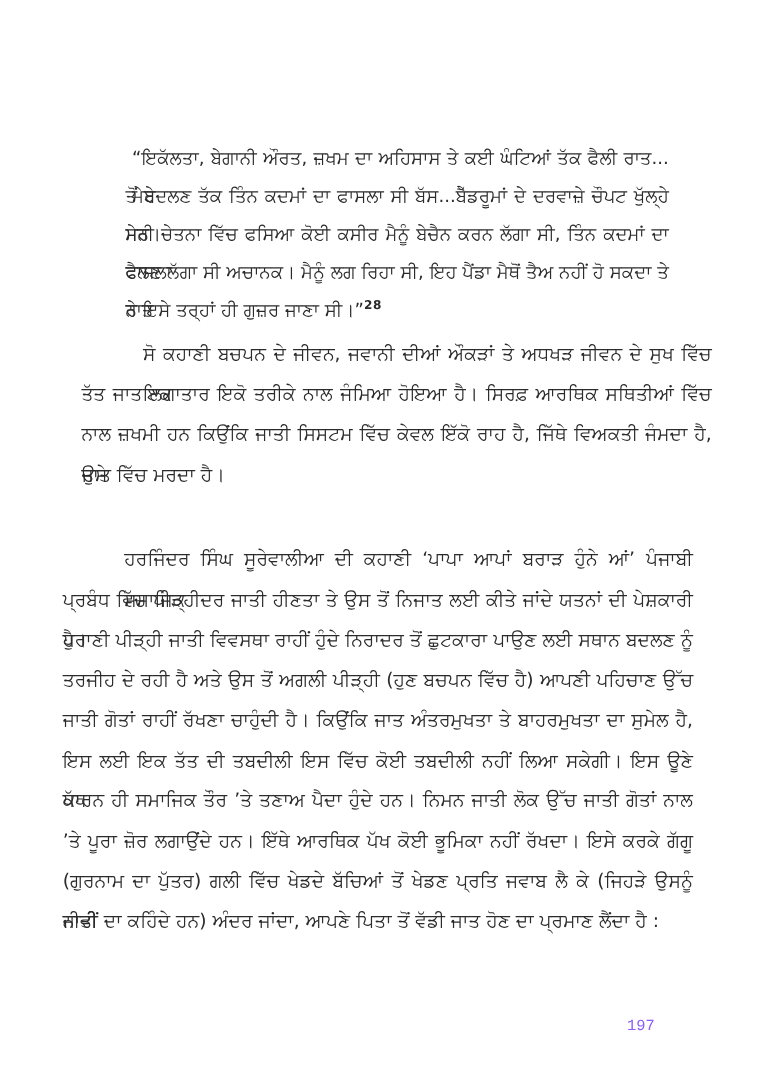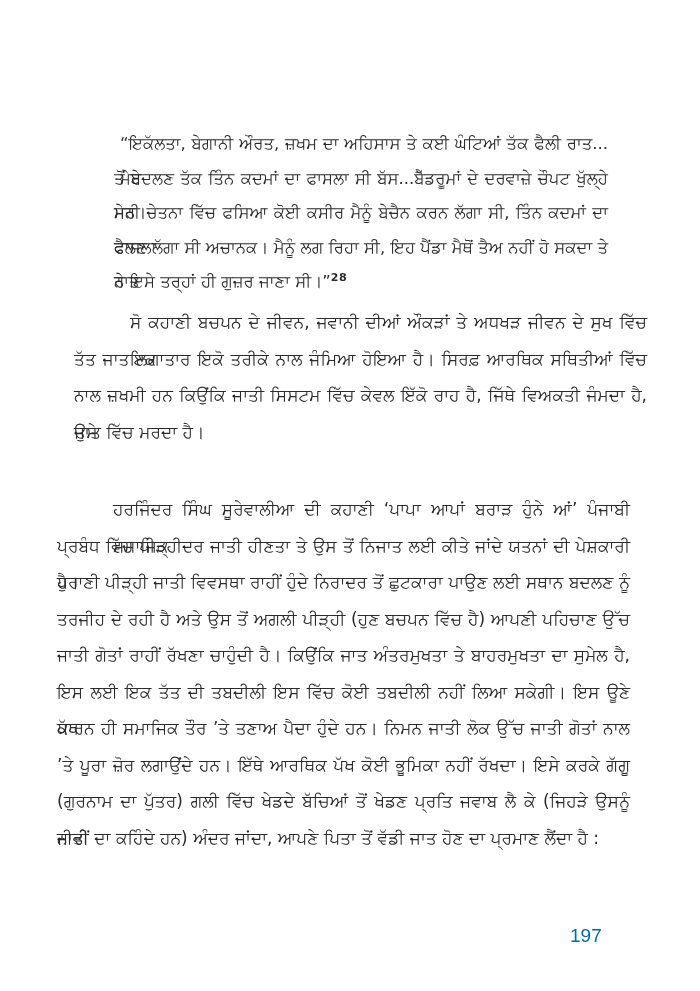--- a/index.html
+++ b/index.html
@@ -62,23 +62,23 @@
     line-height: 0;
     vertical-align: super;
     letter-spacing: 0.5px;
     font-weight: bold;
   }
   .page-number {
     position: absolute;
     left: 570px;
     top: 925px;
     width: 40px;
-    font-family: Liberation Sans, sans-serif;
-    font-size: 19px;
-    color: #0369a1;
+    font-family: Liberation Mono, monospace;
+    font-size: 14px;
+    color: #8b5cf6;
     text-align: left;
   }
 </style>
 </head>
 <body>
 
 <div class="page">
 
   <div class="quote-block">
     <div class="line j first">“ਇਕੱਲਤਾ, ਬੇਗਾਨੀ ਔਰਤ, ਜ਼ਖਮ ਦਾ ਅਹਿਸਾਸ ਤੇ ਕਈ ਘੰਟਿਆਂ ਤੱਕ ਫੈਲੀ ਰਾਤ... ਮੇਰੇ</div>

